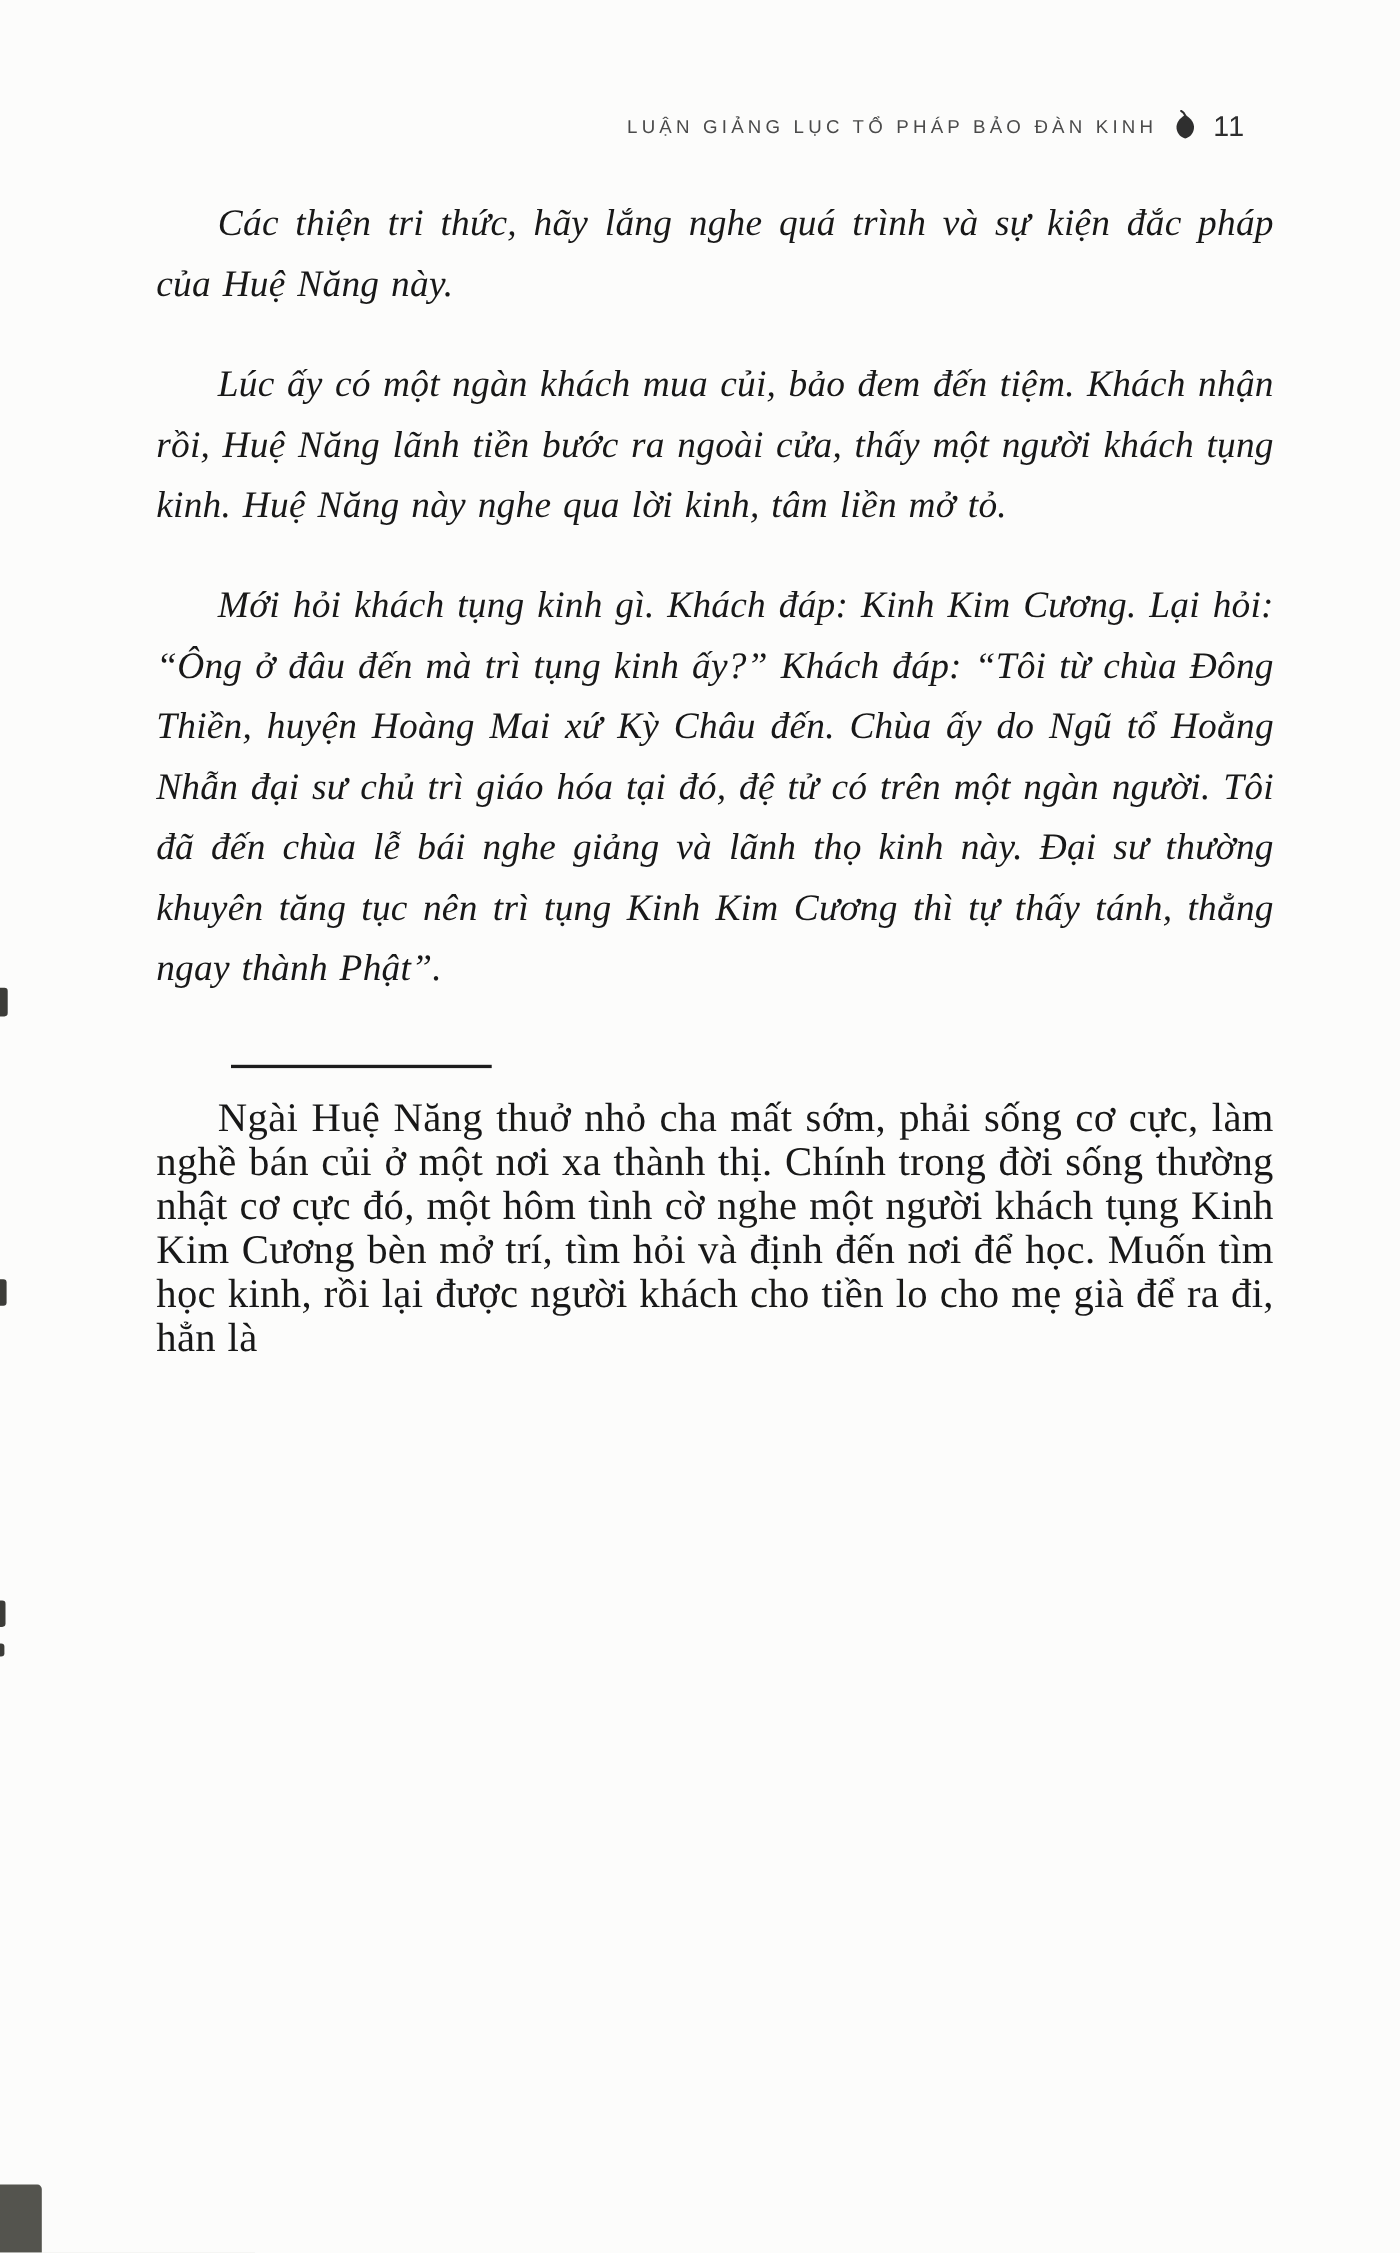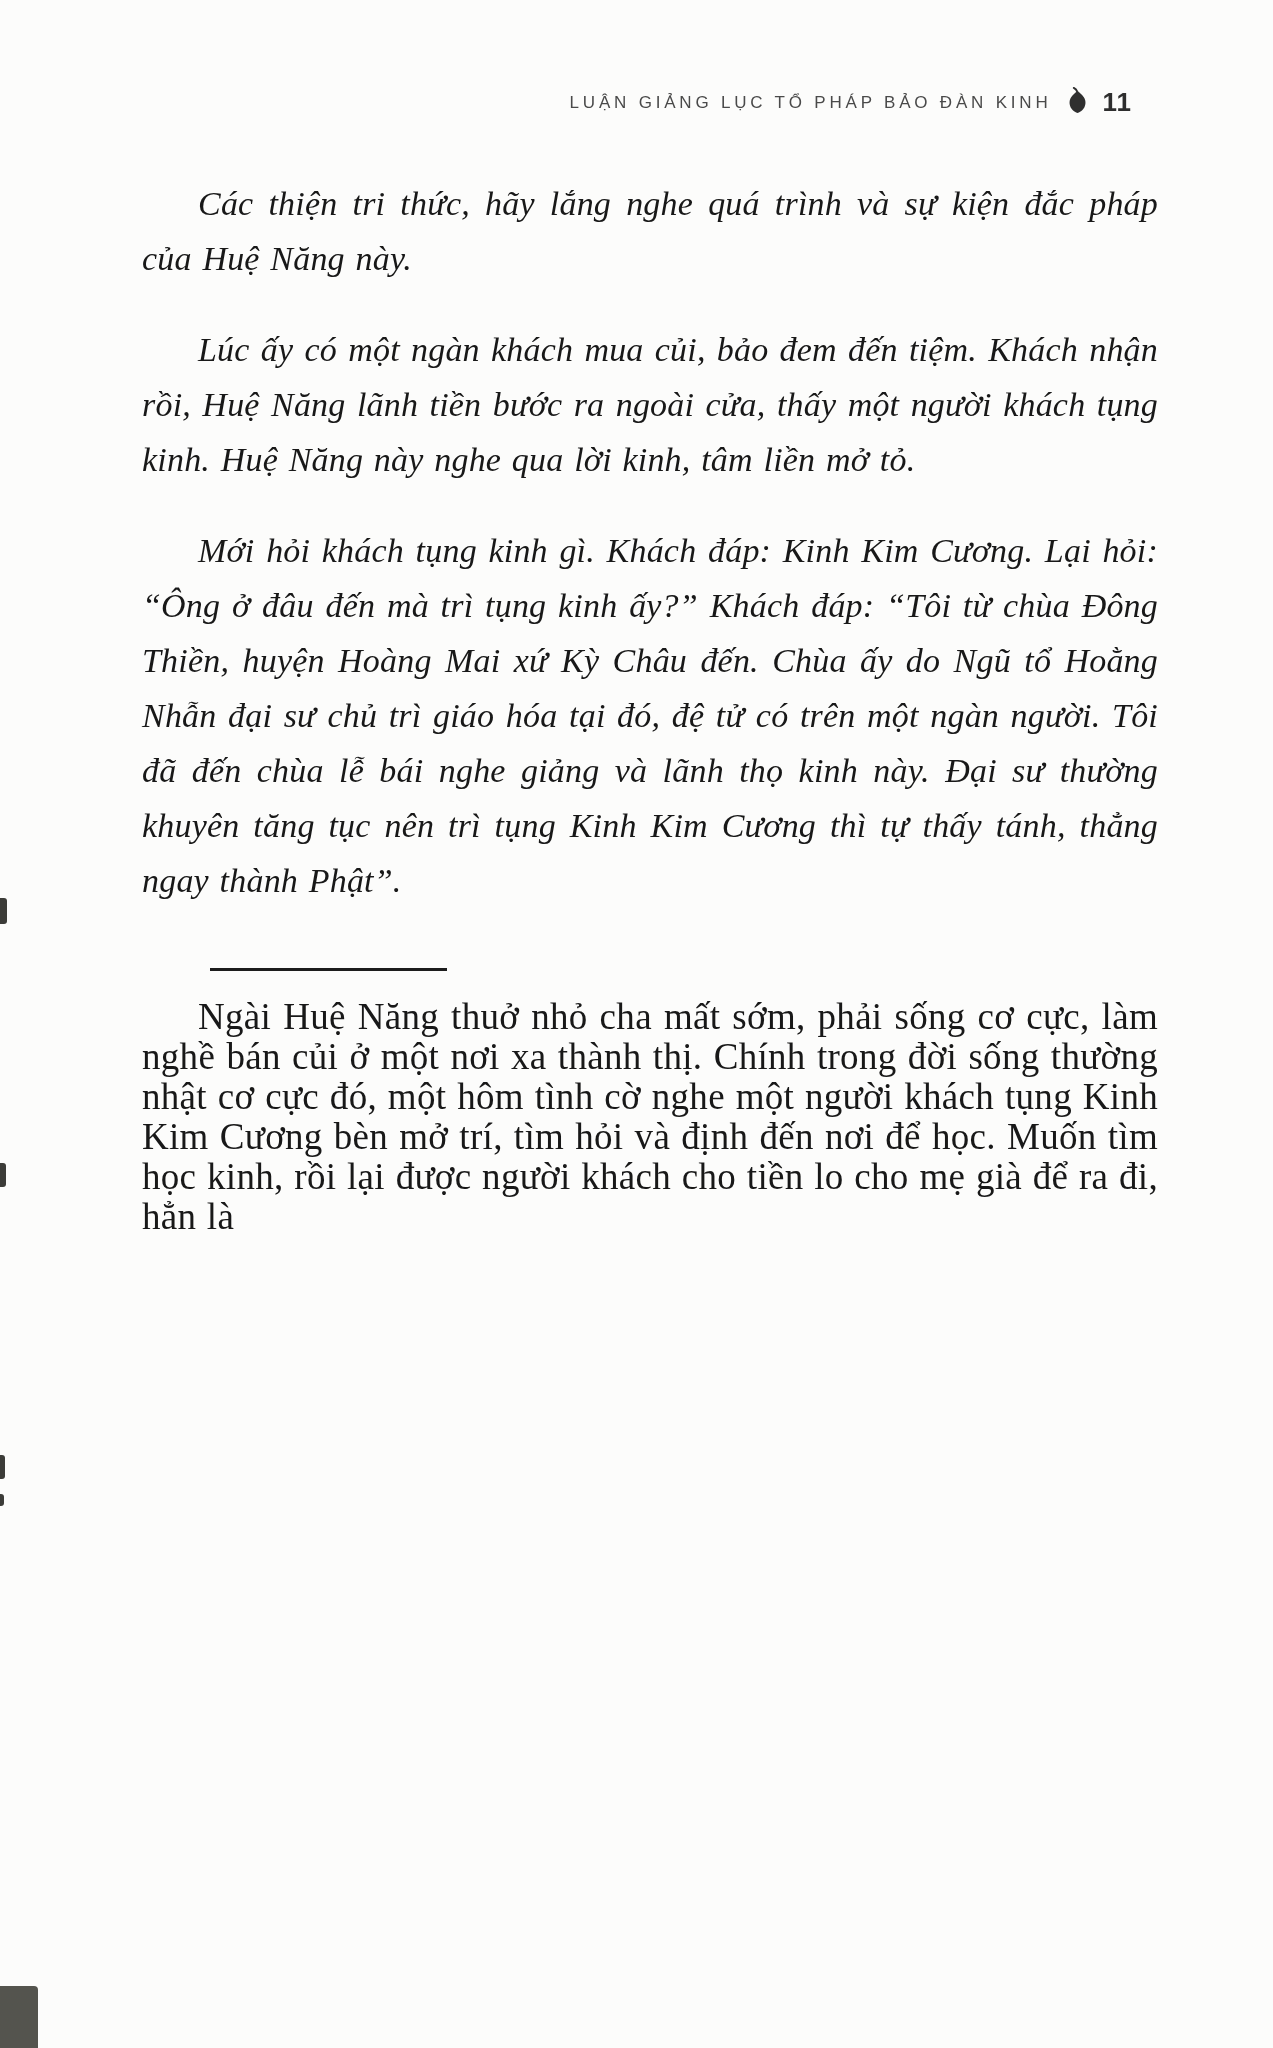--- a/index.html
+++ b/index.html
@@ -12,21 +12,21 @@
     width: 1273px;
     height: 2048px;
     background: #fcfcfb;
     overflow: hidden;
     font-family: "Liberation Serif", "DejaVu Serif", serif;
     color: #181818;
   }
   
   .running-header {
     position: absolute;
-    top: 87px;
+    top: 100px;
     left: 142px;
     width: 1016px;
     display: flex;
     justify-content: flex-end;
     align-items: center;
     gap: 15px;
     padding-right: 26px;
     box-sizing: border-box;
   }
   .header-title {
@@ -38,21 +38,21 @@
     white-space: nowrap;
   }
   .leaf-icon {
     display: inline-flex;
     align-items: center;
     margin-top: -4px;
   }
   .page-number {
     font-family: "Liberation Sans", "DejaVu Sans", sans-serif;
     font-size: 26px;
-    font-weight: 700;
+    font-weight: 400;
     color: #2e2e2e;
     letter-spacing: 1px;
   }
   
   .text-block {
     position: absolute;
     top: 176px;
     left: 142px;
     width: 1016px;
   }

